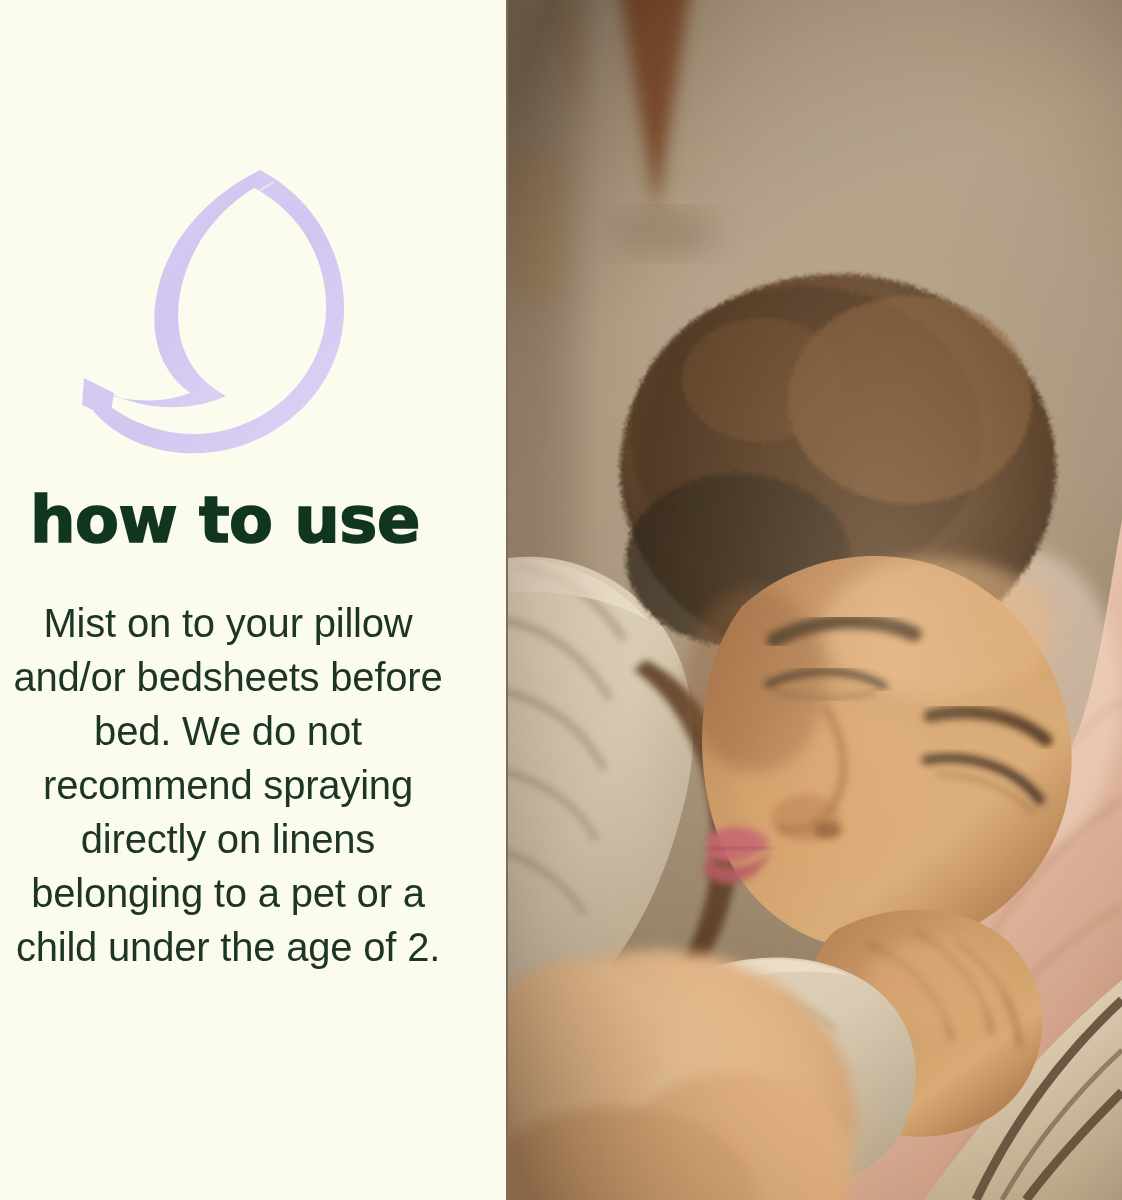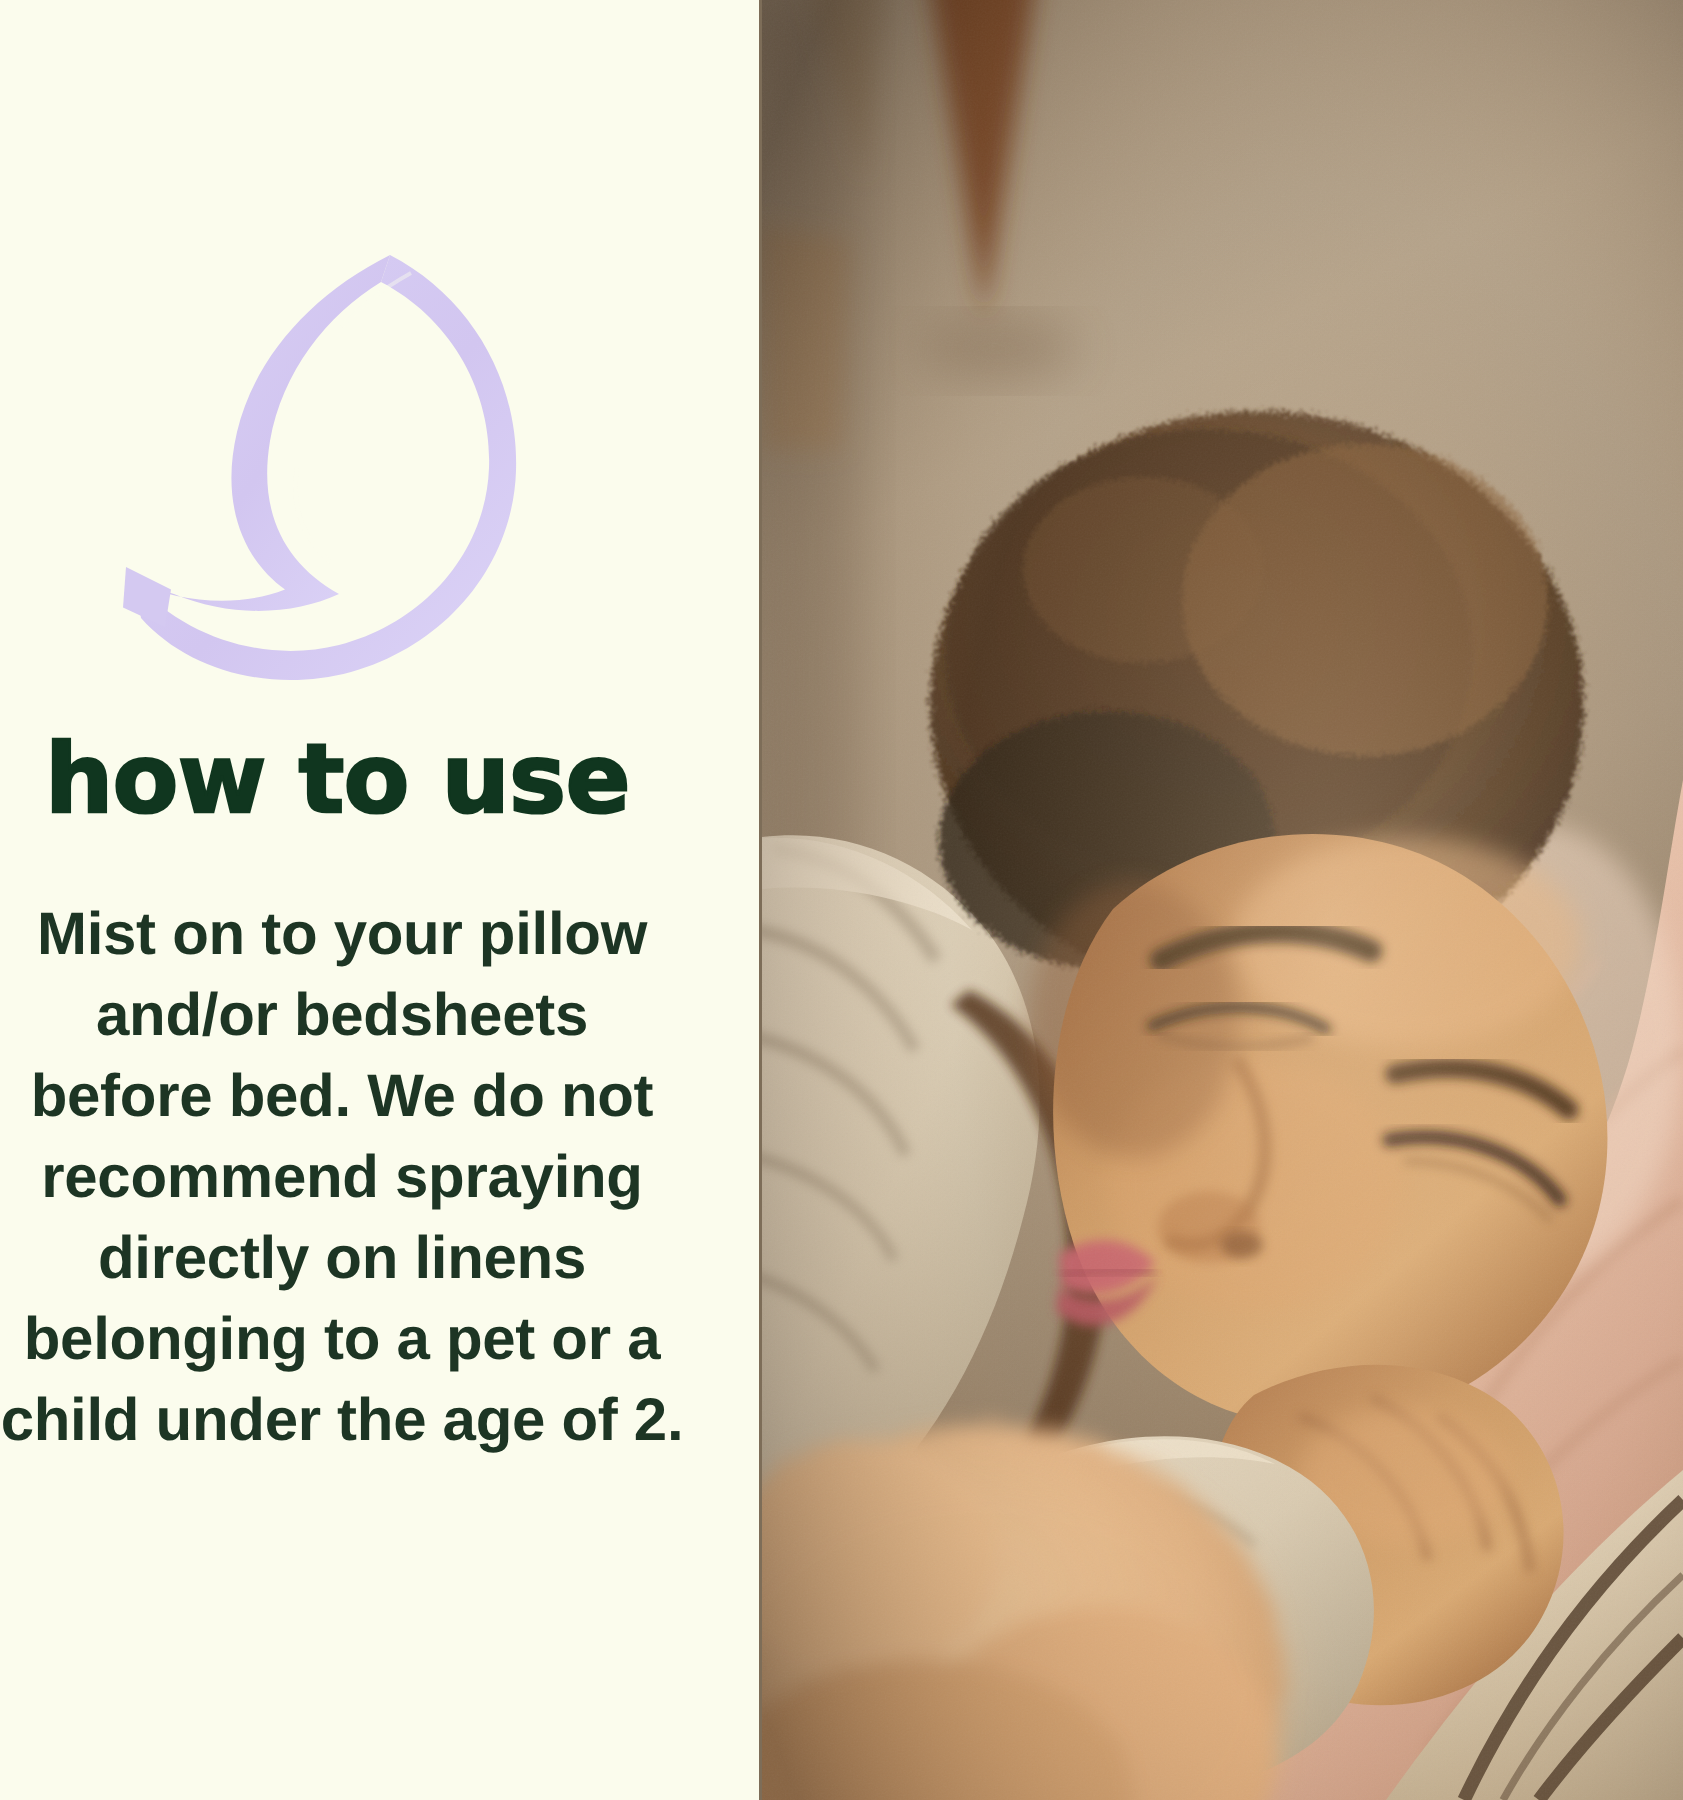--- a/index.html
+++ b/index.html
@@ -52,21 +52,21 @@
 
   
   .body-copy {
     position:absolute;
     left:0px;
     top:596px;
     width:456px;
     text-align:center;
     font-size:40px;
     line-height:54px;
-    font-weight:700;
+    font-weight:400;
     color:#1d3524;
     font-family:"Liberation Sans", sans-serif;
     letter-spacing:-0.2px;
   }
 
   
   .photo {
     position:relative;
     flex:1 1 auto;
     height:1200px;

